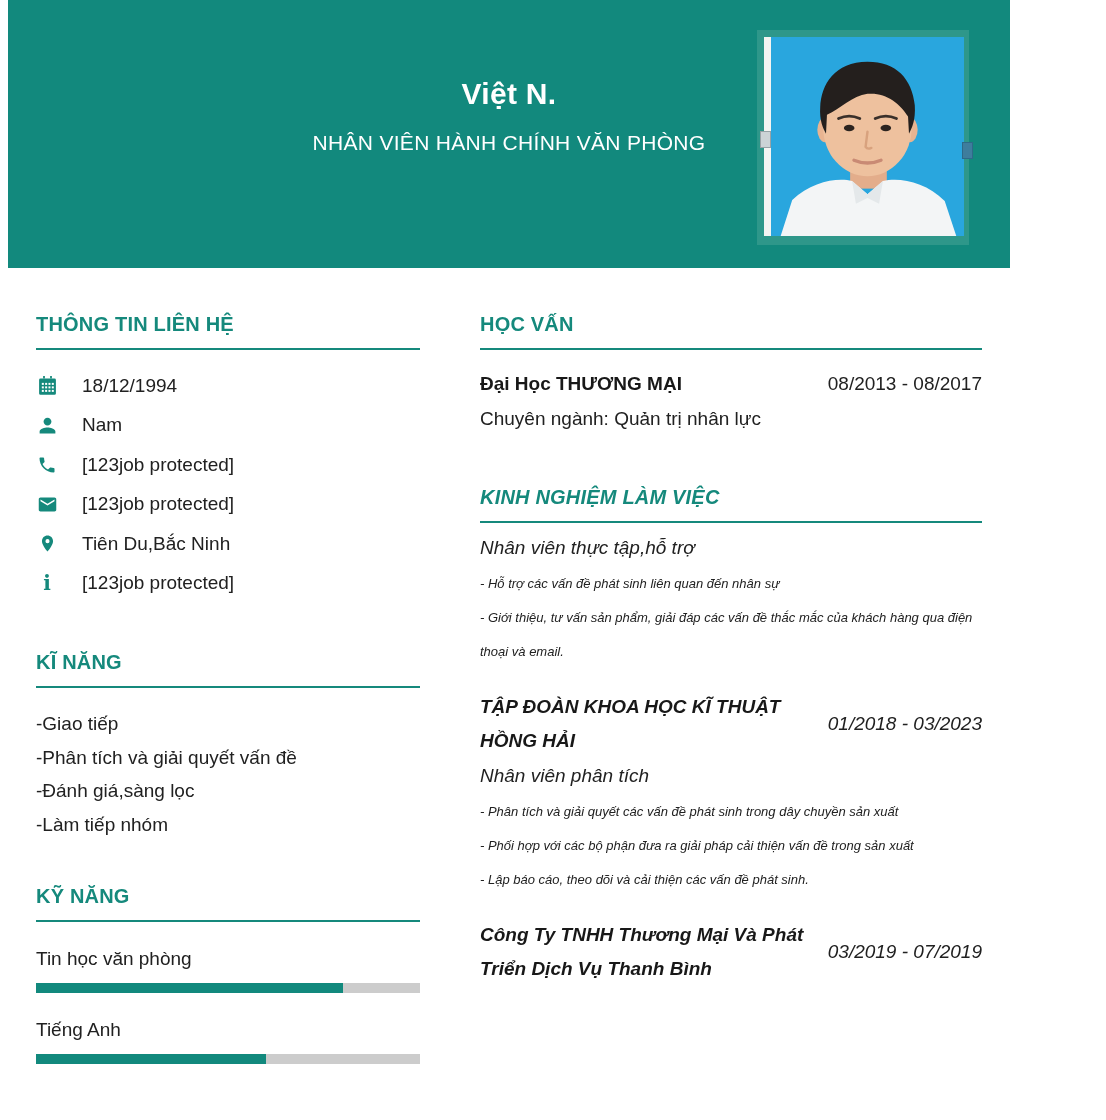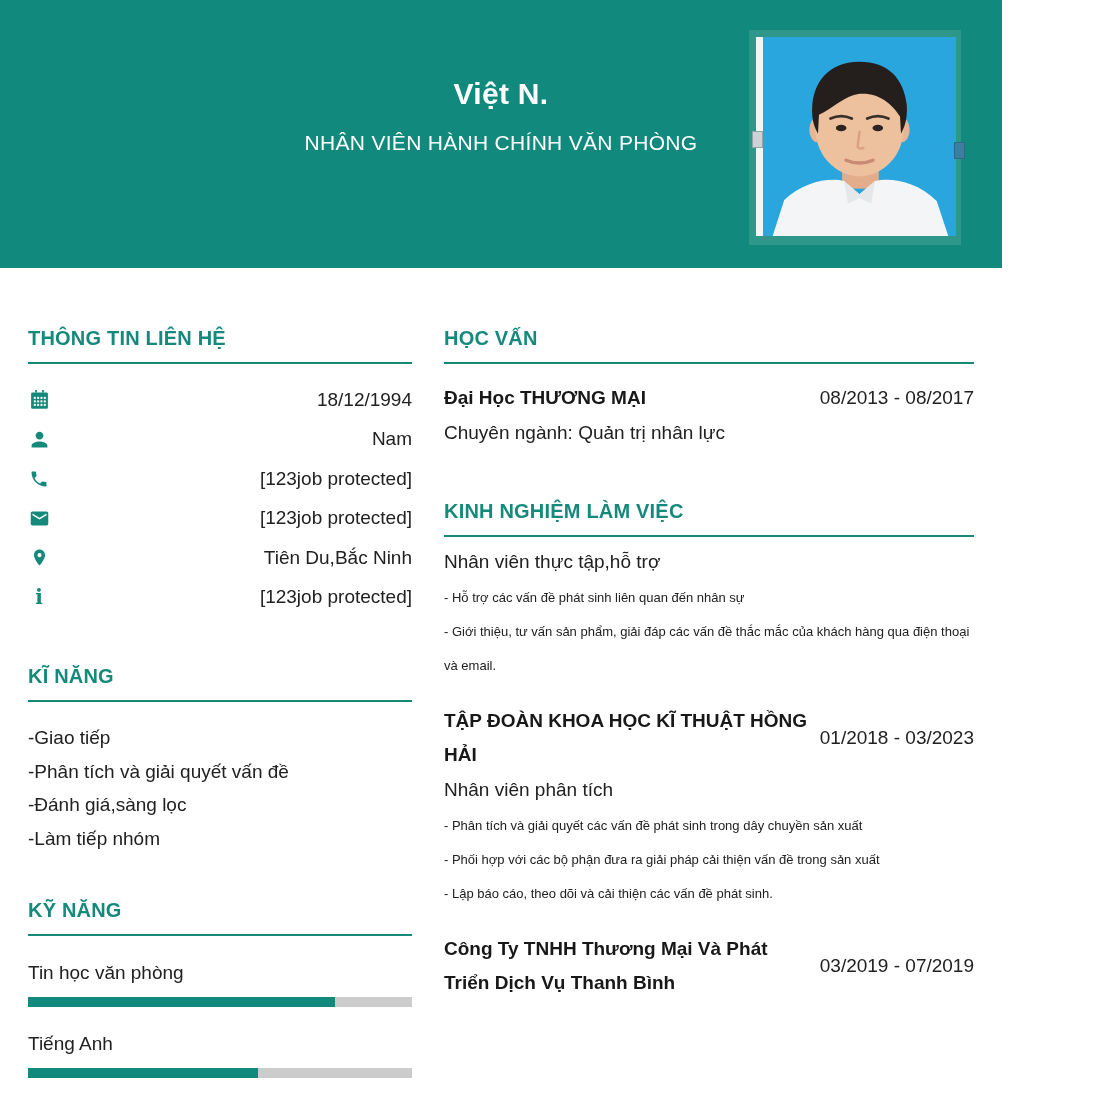--- a/index.html
+++ b/index.html
@@ -1,20 +1,21 @@
 <!DOCTYPE html>
 <html><head>
 <meta charset="utf-8">
 <style>
   * { box-sizing: border-box; margin: 0; padding: 0; }
   html, body { background: #ffffff; }
   .page {
     width: 1002px; height: 1120px; overflow: hidden; position: relative;
     background: #ffffff; font-family: "Liberation Sans", sans-serif;
     color: #212121;
+    margin-left: 8px;
   }
 
   
   .header {
     background: #12897D; height: 268px; display: flex; position: relative;
   }
   .header-text {
     flex: 1; display: flex; flex-direction: column; align-items: center;
     justify-content: center; padding-bottom: 36px; color: #ffffff;
   }
@@ -29,32 +30,32 @@
   .photo-strip { width: 7px; background: #f4f4f2; flex: none; }
   .photo svg { flex: 1; display: block; height: 100%; }
   .handle {
     position: absolute; width: 11px; height: 17px;
     background: #ccd3d6; border: 1px solid #98a2a6;
   }
   .handle.left  { left: 3px;  top: 101px; }
   .handle.right { right: -4px; top: 112px; background: #3e7d9d; border-color: #2e6a88; }
 
   
-  .content { display: flex; gap: 32px; padding: 59px 28px 0 28px; }
+  .content { display: flex; gap: 60px; padding: 45px 28px 0 28px; }
   .col-left  { width: 384px; flex: none; }
   .col-right { flex: 1; min-width: 0; }
 
   .sec-h {
     color: #15897C; font-size: 20px; font-weight: 700; letter-spacing: .2px;
     border-bottom: 2px solid #15897C; padding-bottom: 12px;
   }
 
   
   .contact-list { list-style: none; margin-top: 16px; }
-  .contact-list li { display: flex; align-items: center; gap: 24px; height: 39.5px; font-size: 19px; justify-content: space-between; }
+  .contact-list li { display: flex; align-items: center; gap: 24px; height: 39.5px; font-size: 19px; }
   .icon { width: 22px; flex: none; display: flex; align-items: center; justify-content: center; }
   .icon svg { display: block; }
   .info-glyph {
     font-family: "DejaVu Serif", serif; font-weight: 700; font-style: normal;
     color: #15897C; font-size: 20px; line-height: 1;
   }
 
   
   .section-skills { margin-top: 48px; }
   .skills-list { list-style: none; margin-top: 19px; }
@@ -68,21 +69,21 @@
 
   
   .entry-head {
     display: flex; justify-content: space-between; align-items: center;
     font-size: 19px; line-height: 34px; margin-top: 17px;
   }
   .entry-title { font-weight: 700; max-width: 418px; color: #181818; }
   .entry-date { white-space: nowrap; padding-left: 12px; }
   .entry-sub { font-size: 19px; margin-top: 7px; }
   .bullets { font-size: 13px; line-height: 34px; margin-top: 8px; }
-  .section-exp { margin-top: 56px; }
+  .section-exp { margin-top: 56px; font-style: italic; }
   .exp-entry { margin-top: 21px; }
   .exp-entry:first-of-type { margin-top: 14px; }
 </style>
 </head>
 <body>
 
 <div class="page">
 
   <header class="header">
     <div class="header-text">

